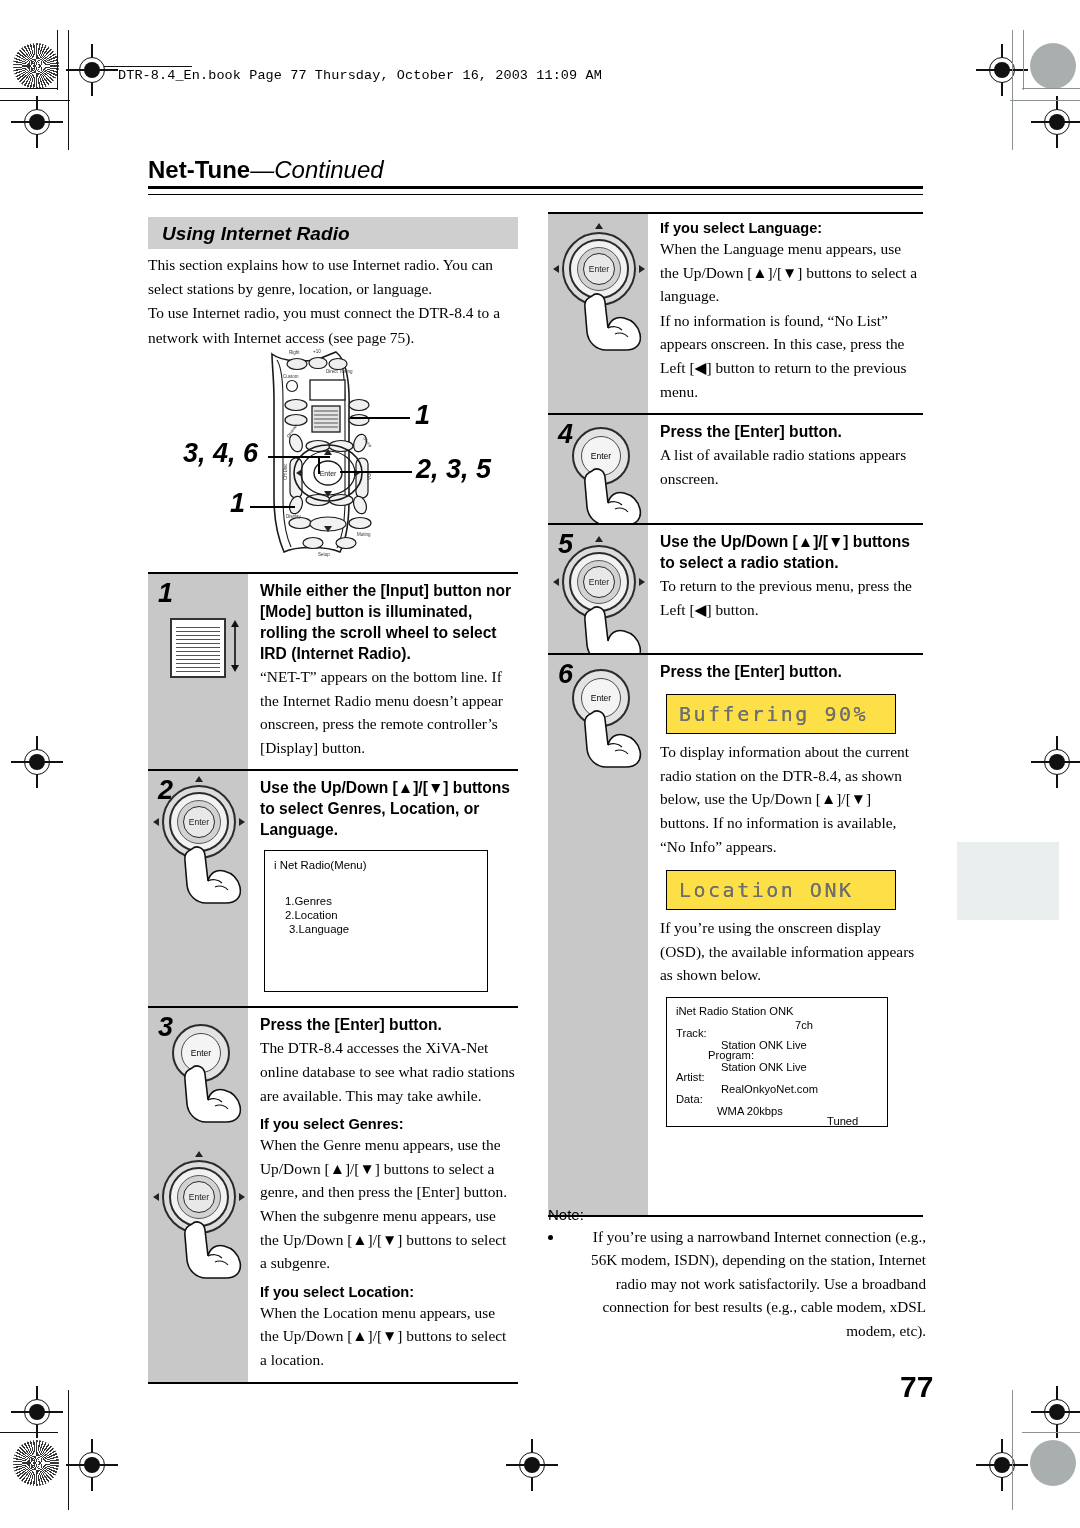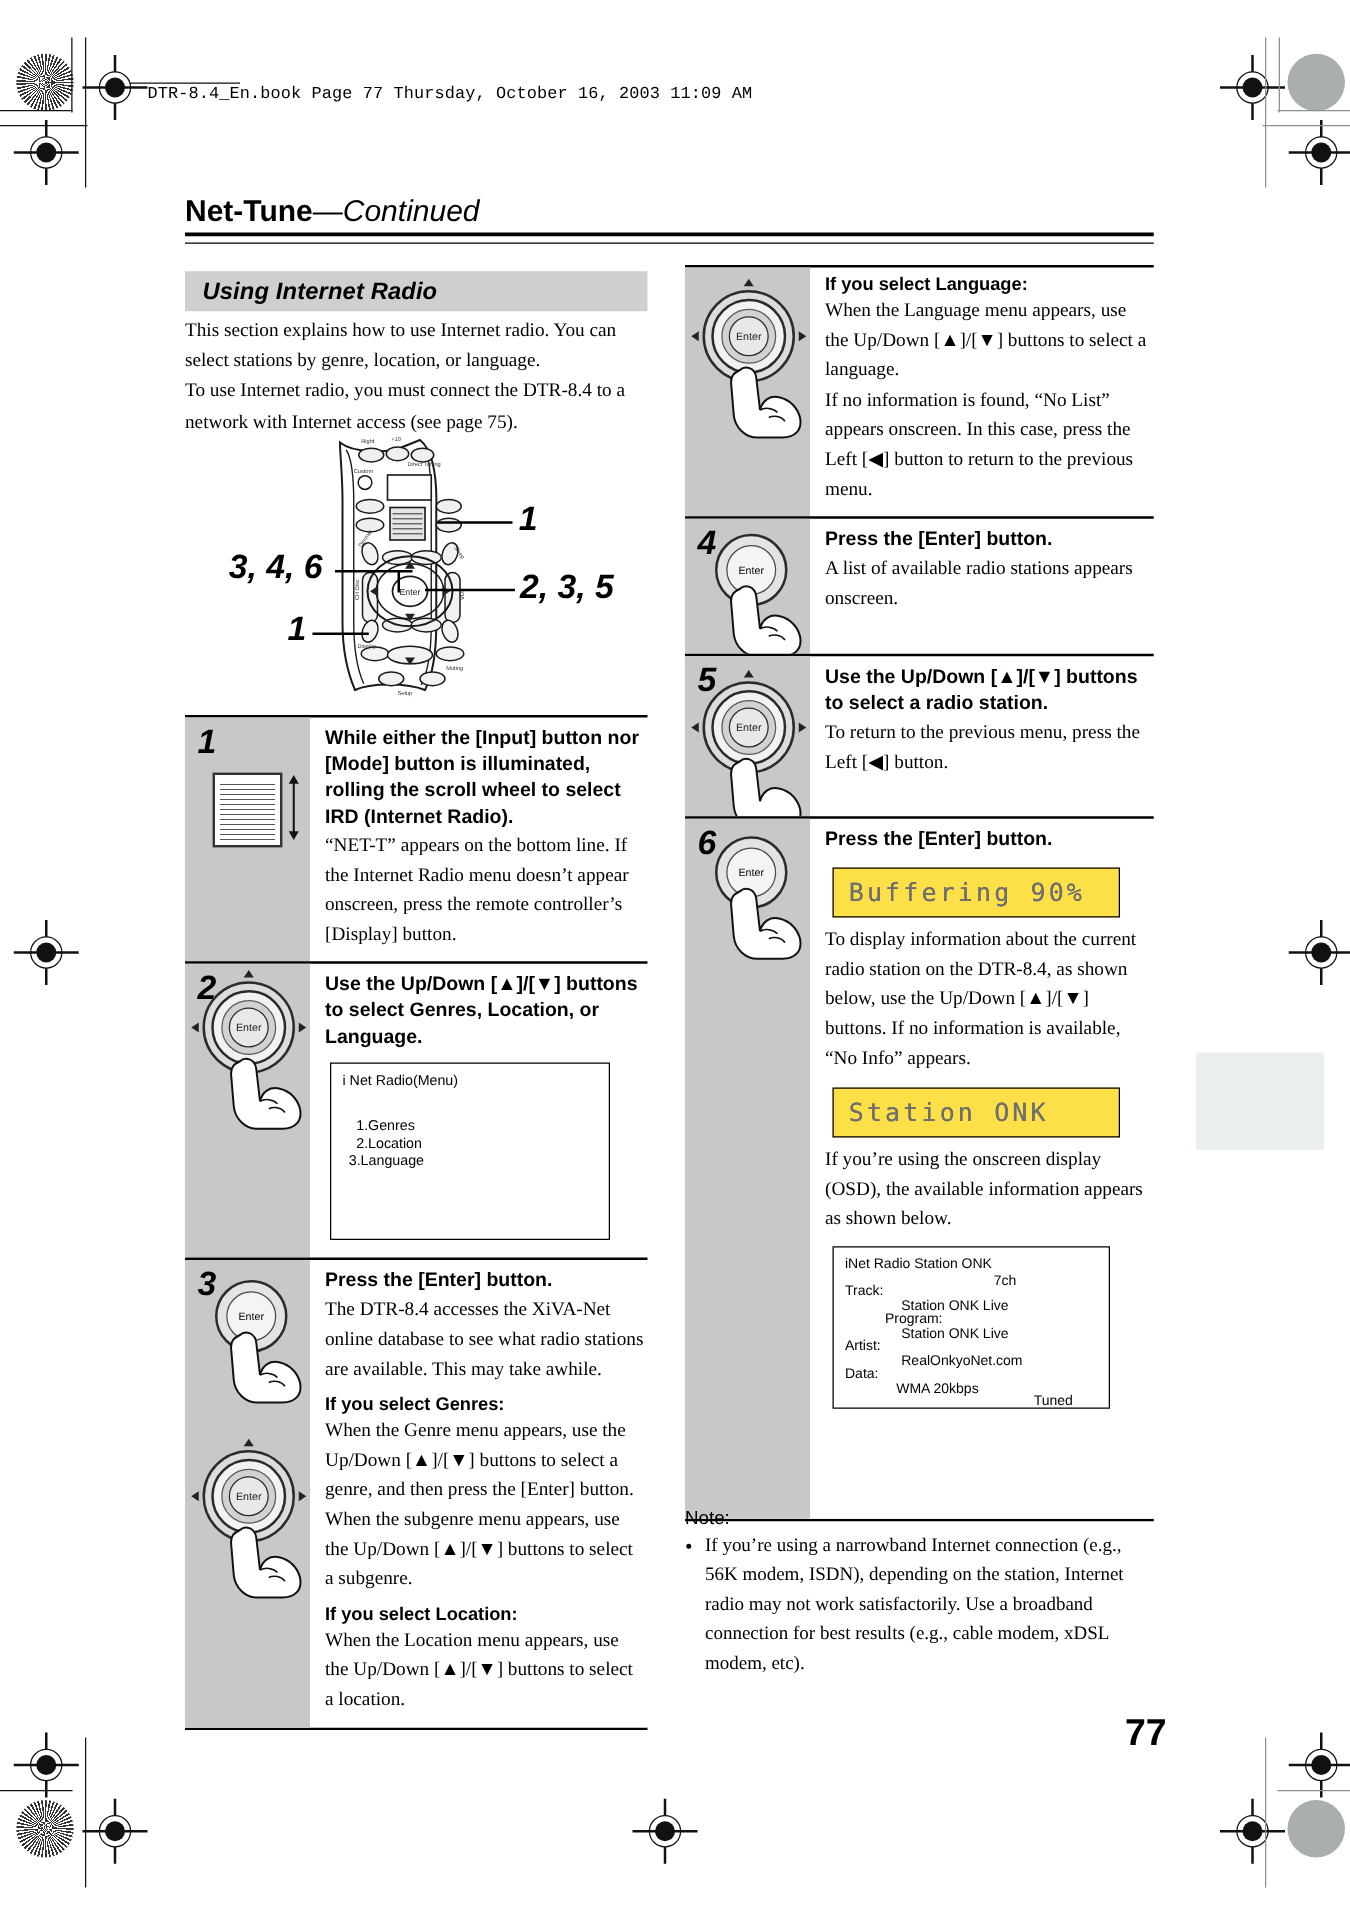--- a/index.html
+++ b/index.html
@@ -98,33 +98,33 @@
      repeating-linear-gradient(#fff 0 3px,#555 3px 4px);}
   .wheelarr{position:absolute;left:82px;top:46px;width:10px;height:52px;}
 
   
   .osdbox{border:1.6px solid #000;background:#fff;position:relative;
      font-family:"Liberation Sans",sans-serif;}
   .menubox{width:222px;height:140px;margin:10px 0 4px 4px;font-size:11.4px;}
   .menubox .t{position:absolute;left:9px;top:8px;}
   .menubox .l1{position:absolute;left:20px;top:44px;}
   .menubox .l2{position:absolute;left:20px;top:58px;}
-  .menubox .l3{position:absolute;left:14px;top:72px;text-align:center;}
+  .menubox .l3{position:absolute;left:24px;top:72px;text-align:center;}
 
   .lcd{border:1.5px solid #000;background:#fde047;height:38px;position:relative;}
   .lcd span{position:absolute;left:12px;top:7px;font-family:"DejaVu Sans Mono",monospace;
      font-size:20px;letter-spacing:2.5px;color:#6f6f6f;
      text-shadow:0 0 0 #6f6f6f;}
 
   .infobox{width:220px;height:128px;font-size:11.2px;position:relative;}
   .infobox .p{position:absolute;white-space:nowrap;}
 
   .note{position:absolute;left:548px;top:1206px;width:378px;}
   .note .nt{font-family:"Liberation Sans",sans-serif;font-size:15px;}
-  .note ul{margin:2px 0 0 0;padding-left:16px;}
+  .note ul{margin:2px 0 0 0;padding-left:16px;text-align:right;}
   .note li{font-size:15.2px;line-height:23.4px;}
 </style>
 </head>
 <body>
 
 <div class="reg-star" style="left:13px;top:43px;"></div>
 <div class="reg-star flat" style="left:1030px;top:43px;"></div>
 <div class="reg-star" style="left:13px;top:1440px;"></div>
 <div class="reg-star flat" style="left:1030px;top:1440px;"></div>
 
@@ -462,21 +462,21 @@
     <div class="body">
       <div class="hdr">Press the [Enter] button.</div>
 
       <div class="lcd" style="margin:12px 0 6px 6px;width:228px;">
         <span>Buffering 90%</span>
       </div>
 
       <div class="txt">To display information about the current radio station on the DTR-8.4, as shown below, use the Up/Down [▲]/[▼] buttons. If no information is available, “No Info” appears.</div>
 
       <div class="lcd" style="margin:12px 0 6px 6px;width:228px;">
-        <span>Station ONK</span>
+        <span>Location ONK</span>
       </div>
 
       <div class="txt">If you’re using the onscreen display (OSD), the available information appears as shown below.</div>
 
       <div class="osdbox infobox" style="margin:10px 0 4px 6px;">
         <div class="p" style="left:9px;top:7px;">iNet Radio Station ONK</div>
         <div class="p" style="left:128px;top:21px;">7ch</div>
         <div class="p" style="left:9px;top:29px;">Track:</div>
         <div class="p" style="left:54px;top:41px;">Station ONK Live</div>
         <div class="p" style="left:9px;top:51px;margin-left:32px;">Program:</div>

